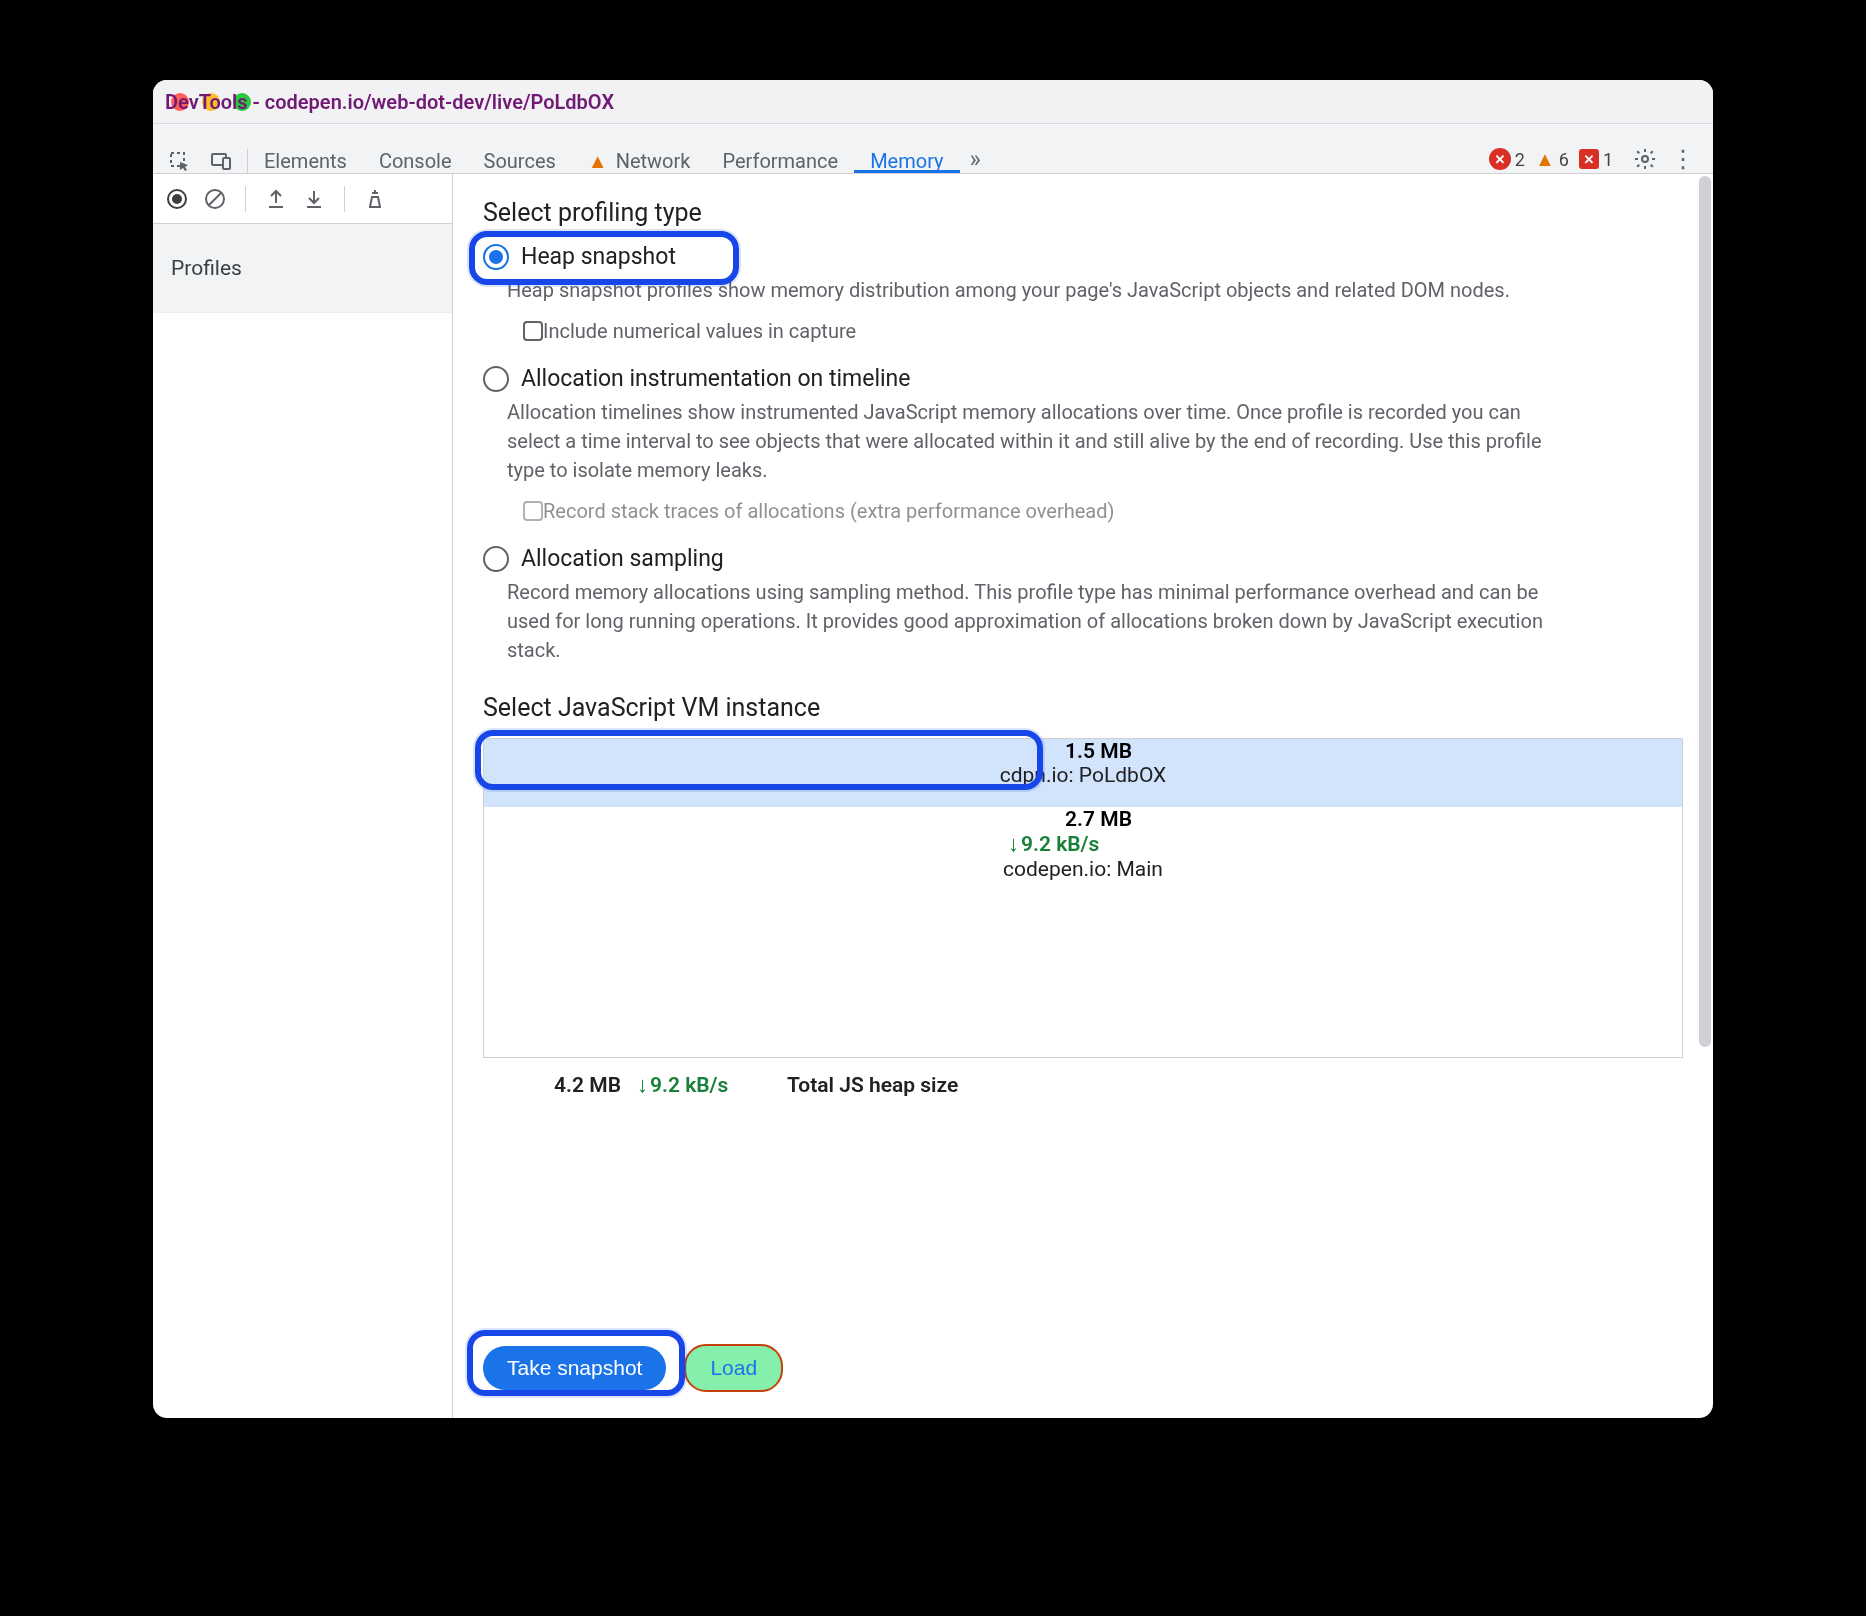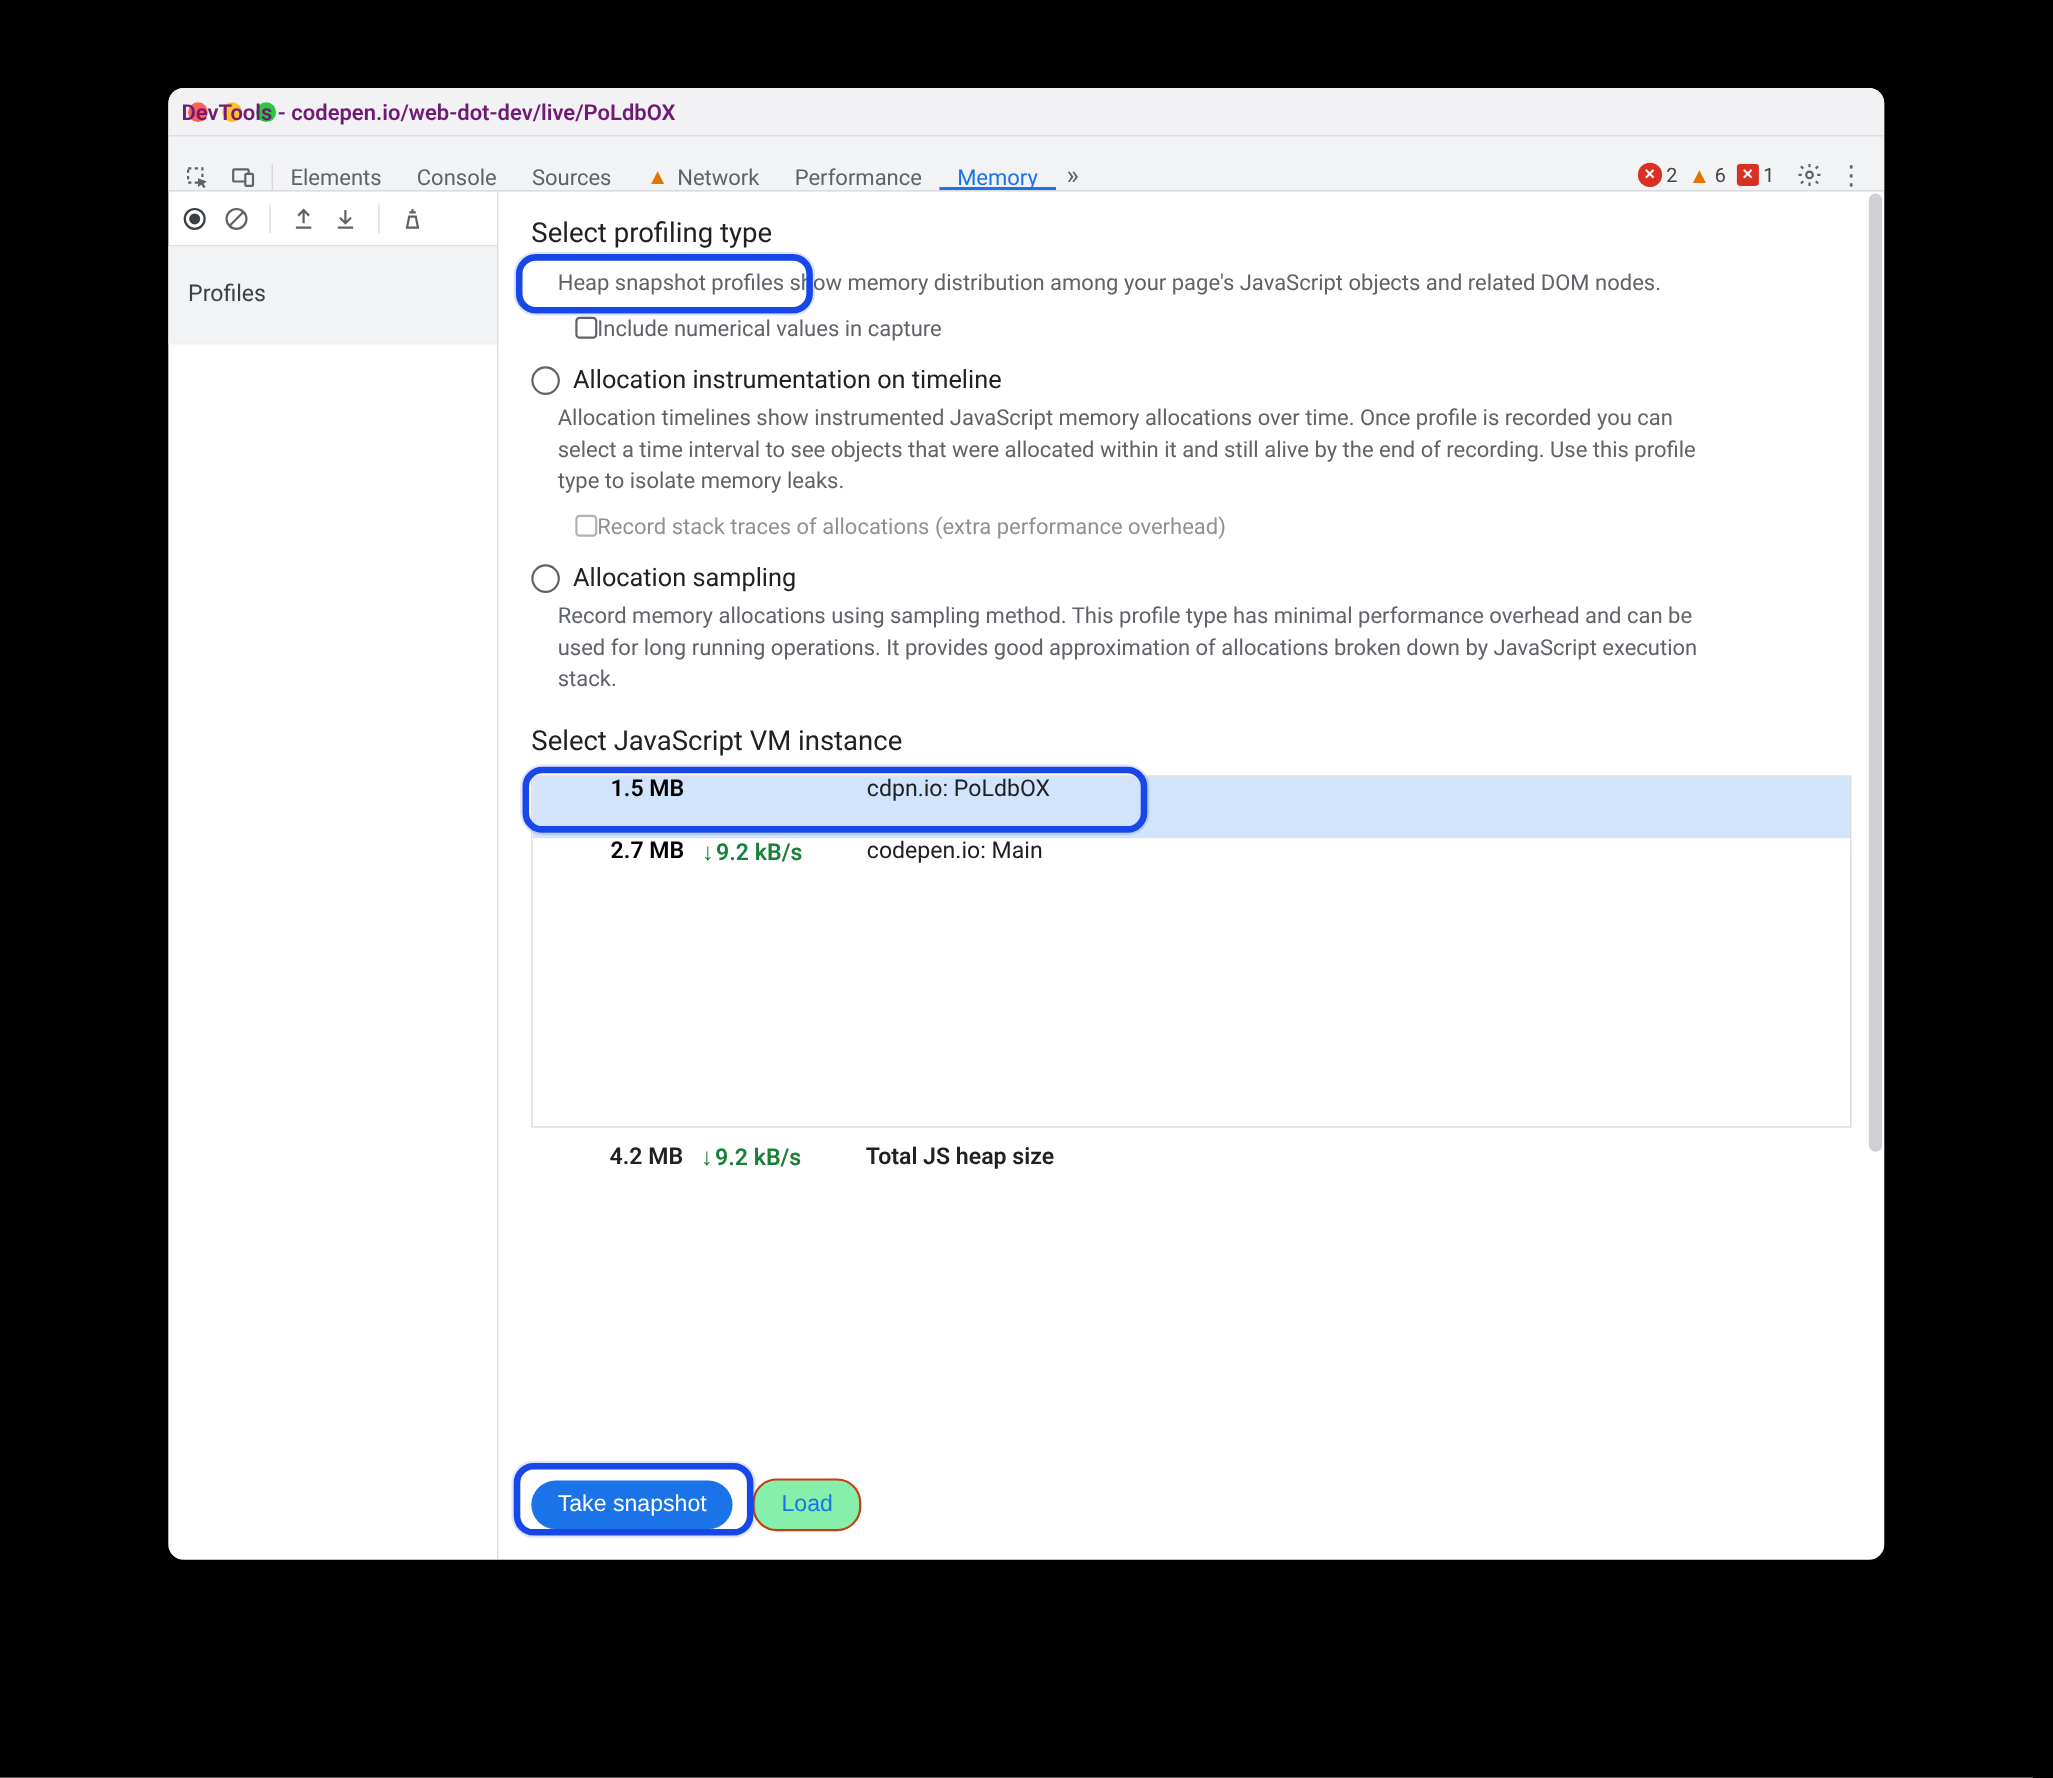--- a/index.html
+++ b/index.html
@@ -105,21 +105,21 @@
   }
   .opt-check { margin-left:40px;margin-top:14px;display:flex;align-items:center;font-size:20px;color:#5f6368; }
   input[type=checkbox].big {
     width:20px;height:20px;border:2px solid #5f6368;border-radius:4px;appearance:none;cursor:pointer;
   }
   .vm-block { margin-top:28px; }
   .vm-table {
     border:1px solid #d0d0d4; height:320px; overflow:auto; font-size:21px;
   }
   .vm-row {
-    display:flex;height:56px;padding:0 24px;gap:0;
+    display:flex;align-items:center;height:68px;padding:0 24px;gap:0;flex-direction:column;
   }
   .vm-row.sel { background:#d2e3fc; }
   .vm-size { width:130px;text-align:right;font-weight:600;padding-right:16px; }
   .vm-rate { width:150px;color:#188038;font-weight:600; }
   .vm-rate .arr{color:#188038;font-size:22px;margin-right:2px;}
   .vm-name { flex:1;color:#202124; }
   .vm-total {
     display:flex;align-items:center;padding:14px 24px 4px;font-size:21px;font-weight:600;color:#202124;
   }
   .vm-total .vm-rate{font-weight:600;}
@@ -252,20 +252,24 @@
       </div>
       <div class="side-item">Profiles</div>
     </div>
 
     <div class="main">
       <div class="scroll">
         <h2 class="section">Select profiling type</h2>
 
         <div class="prof-option" style="position:relative">
           <div class="ring" style="left:-14px;top:-12px;width:270px;height:54px"></div>
+          <div class="opt-head">
+            <input type="radio" class="big" checked="" style="">
+            <label>Heap snapshot</label>
+          </div>
           <div class="opt-desc">Heap snapshot profiles show memory distribution among your page's JavaScript objects and related DOM nodes.</div>
           <div class="opt-check">
             <input type="checkbox" class="big" style="">
             <span>Include numerical values in capture</span>
           </div>
         </div>
 
         <div class="prof-option">
           <div class="opt-head">
             <input type="radio" class="big" style="">

